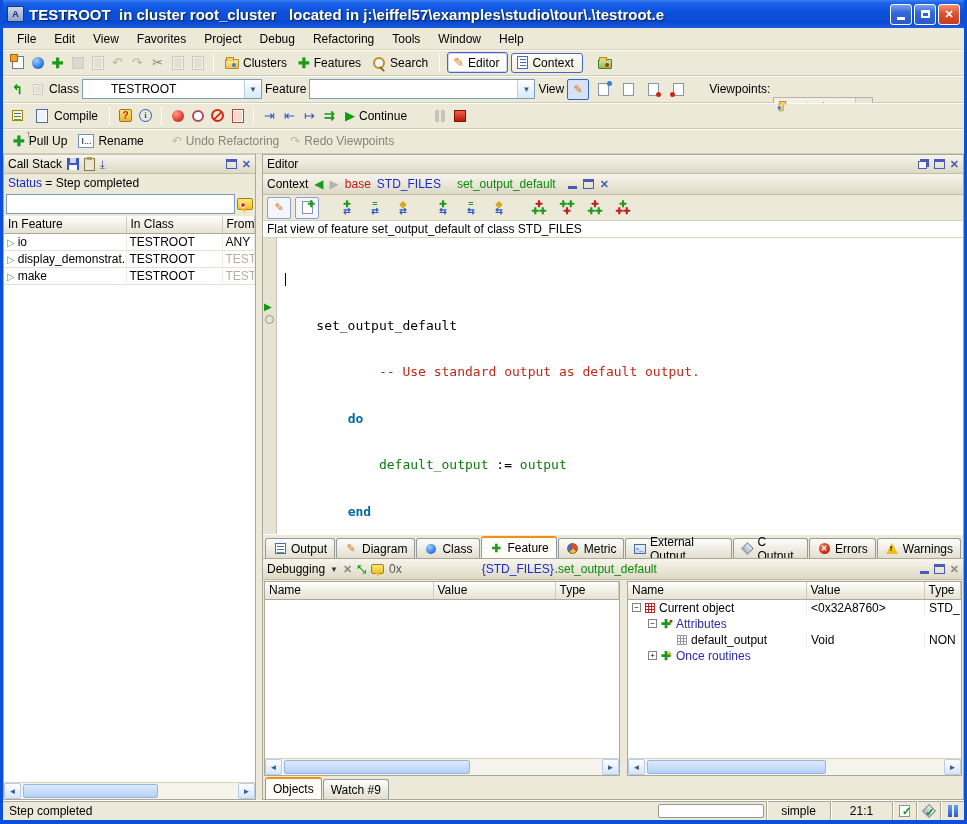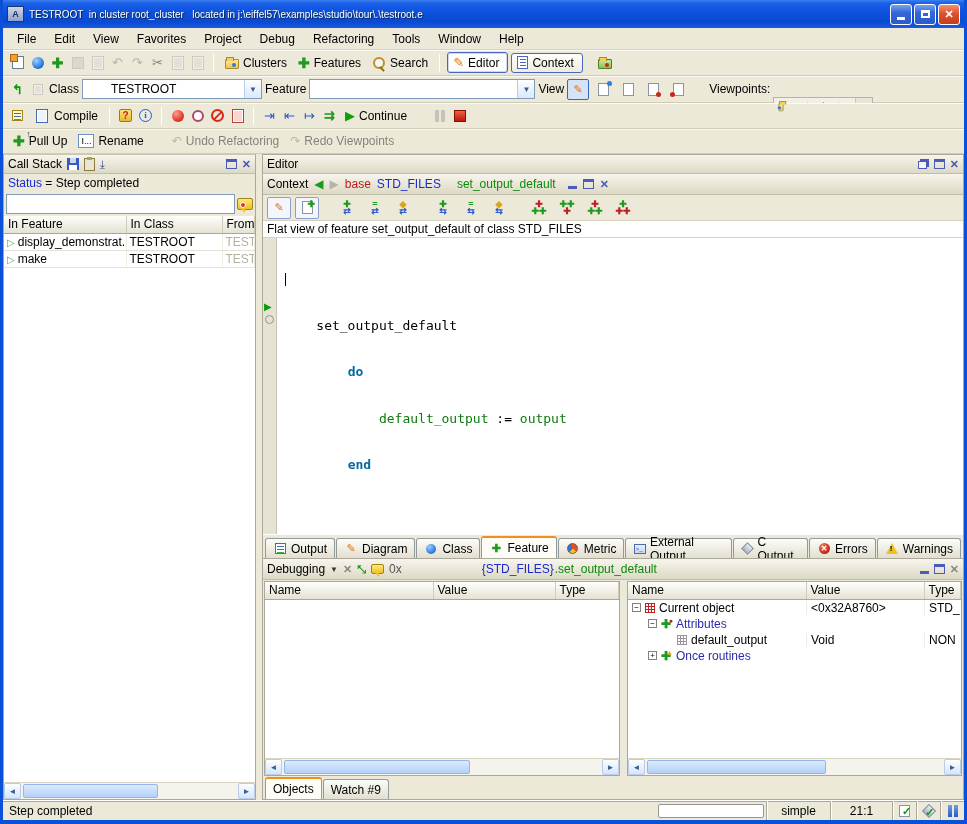--- a/index.html
+++ b/index.html
@@ -8,21 +8,21 @@
 
   .win { width:967px; height:824px; background:#ece9d8;
          border-left:3px solid #0b50d8; border-right:3px solid #0b50d8; border-bottom:4px solid #0b50d8;
          display:flex; flex-direction:column; overflow:hidden; }
 
   
   .titlebar { height:28px; flex:0 0 28px; display:flex; align-items:center; padding:0 4px;
     background:linear-gradient(180deg,#3a80f0 0%,#1a5fe8 12%,#0c51dd 45%,#0a4ad2 78%,#1a5be0 100%); }
   .app-icon { width:17px; height:16px; background:linear-gradient(#cfd8ea,#8fa3c8); border:1px solid #23366b;
     margin-right:5px; display:flex; align-items:center; justify-content:center; font-size:9px; font-weight:bold; color:#1c2f66; }
-  .title { color:#fff; font-weight:normal; font-size:10px; white-space:pre; text-shadow:1px 1px 1px #123; flex:1;
+  .title { color:#fff; font-weight:bold; font-size:15px; white-space:pre; text-shadow:1px 1px 1px #123; flex:1;
     overflow:hidden; }
   .wbtns { display:flex; gap:2px; }
   .wbtn { width:22px; height:21px; border-radius:3px; border:1px solid #fff; color:#fff; font-weight:bold;
     font-size:11px; display:flex; align-items:center; justify-content:center;
     background:linear-gradient(180deg,#7ba1ef 0%,#3467d8 40%,#2a5ace 100%); }
   .wbtn.close { background:linear-gradient(180deg,#f0926f 0%,#dd5330 45%,#c93a1a 100%); }
   .wbtn .minglyph { width:8px; height:3px; background:#fff; margin-top:8px; }
   .wbtn .maxglyph { width:9px; height:8px; border:2px solid #fff; border-top-width:3px; }
 
   
@@ -456,20 +456,25 @@
               <col style="width:96px">
               <col>
             </colgroup>
           <tbody>
               <tr>
             <th>In Feature</th>
             <th>In Class</th>
             <th>From</th>
           </tr>
           <tr>
+            <td><span class="stack-arrow hollow">▷</span><span>io</span></td>
+            <td>TESTROOT</td>
+            <td>ANY</td>
+          </tr>
+          <tr>
             <td><span class="stack-arrow hollow">▷</span><span>display_demonstrat...</span></td>
             <td>TESTROOT</td>
             <td class="gray-txt">TEST</td>
           </tr>
           <tr>
             <td><span class="stack-arrow hollow">▷</span><span>make</span></td>
             <td>TESTROOT</td>
             <td class="gray-txt">TEST</td>
           </tr>
         </tbody>
@@ -595,20 +600,21 @@
         </div>
         <div class="flat-line">Flat view of feature set_output_default of class STD_FILES</div>
         <div class="code-area">
           <div class="bp-margin">
             <span class="bp-arrow">▶</span>
             <span class="bp-circle"></span>
           </div>
           <div class="code">
             <div><span class="caret"></span><span></span></div>
             <div><span>    set_output_default</span></div>
+            <div><span>            </span><span class="comment">-- Use standard output as default output.</span></div>
             <div><span>        </span><span class="keyword">do</span></div>
             <div><span>            </span><span class="feature">default_output</span><span> := </span><span class="feature">output</span></div>
             <div><span>        </span><span class="keyword">end</span></div>
           </div>
         </div>
         <div class="tabs-row">
           <span class="tab">
               <span class="tico">
                 <span class="outlines"></span>
               </span>

